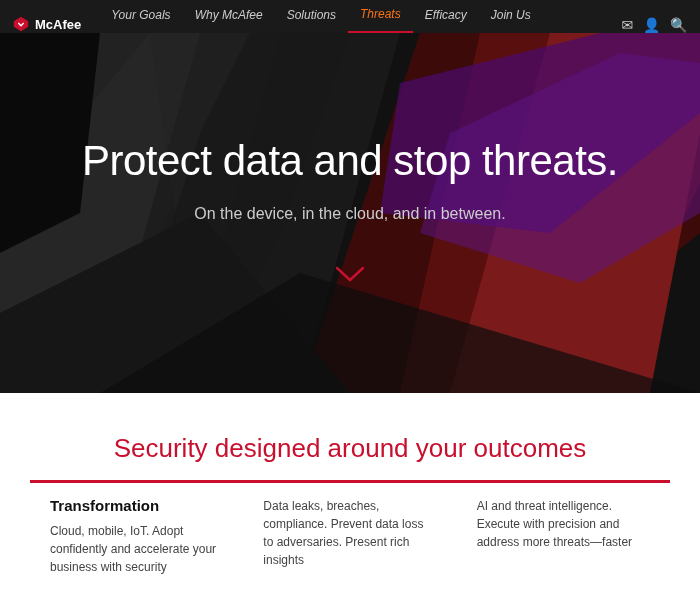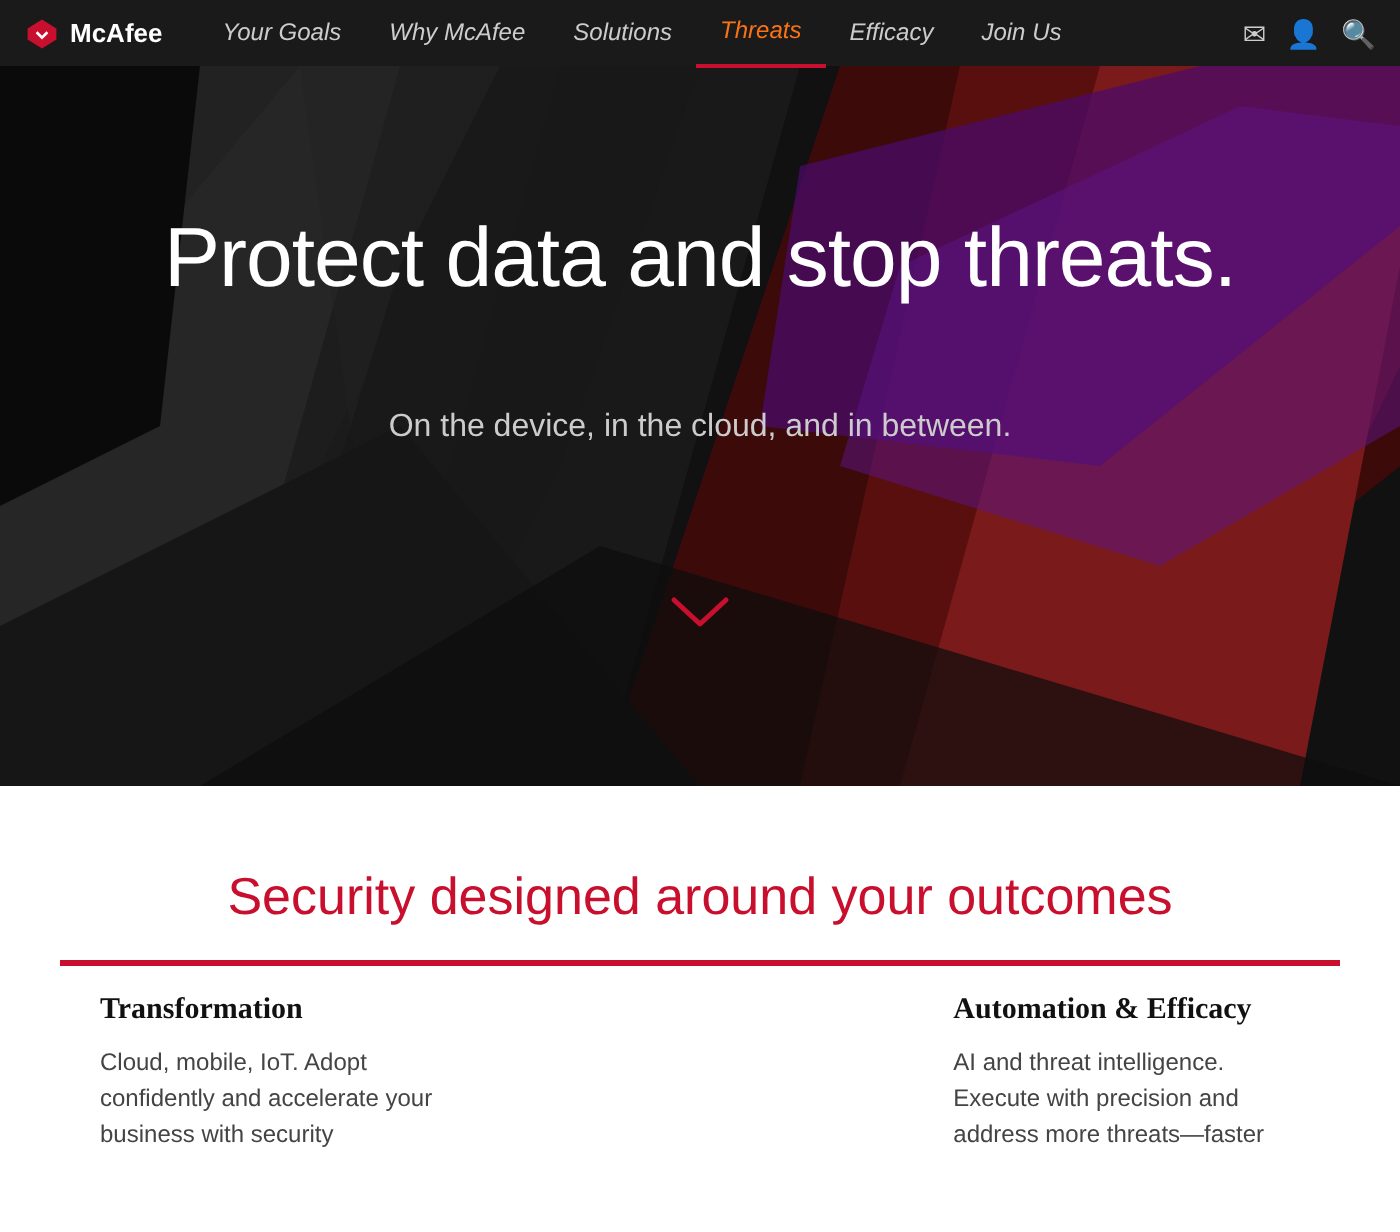--- a/index.html
+++ b/index.html
@@ -2,23 +2,23 @@
 <html><head>
   <meta charset="utf-8">
   <style>
     * { margin: 0; padding: 0; box-sizing: border-box; }
     body { font-family: Arial, sans-serif; width: 700px; overflow-x: hidden; }
 
     
     nav {
       background: #1a1a1a;
       display: flex;
-      align-items: center;
+      align-items: flex-end;
       height: 33px;
-      padding: 12px 12px;
+      padding: 0 12px;
       position: relative;
       z-index: 10;
     }
     .nav-logo {
       display: flex;
       align-items: center;
       color: #fff;
       font-size: 13px;
       font-weight: bold;
       margin-right: 18px;
@@ -81,21 +81,20 @@
     .hero-content {
       position: absolute;
       inset: 0;
       display: flex;
       flex-direction: column;
       align-items: center;
       justify-content: center;
       text-align: right;
       z-index: 2;
       padding: 0 60px;
-      gap: 32px;
     }
     .hero-title {
       color: #fff;
       font-size: 42px;
       font-weight: 300;
       line-height: 1.15;
       margin-bottom: 20px;
       letter-spacing: -0.5px;
     }
     .hero-subtitle {
@@ -131,21 +130,20 @@
       flex: 1;
       padding: 0 20px;
       border-top: 3px solid #c8102e;
       padding-top: 14px;
     }
     .card-title {
       font-size: 15px;
       font-weight: bold;
       color: #111;
       margin-bottom: 8px;
-      font-family: Liberation Serif, serif;
     }
     .card-text {
       font-size: 12px;
       color: #444;
       line-height: 1.5;
     }
   </style>
 </head>
 <body>
 
@@ -221,19 +219,19 @@
 </section>
 
 <section class="outcomes">
   <h2 class="outcomes-title">Security designed around your outcomes</h2>
   <div class="cards">
     <div class="card">
       <div class="card-title">Transformation</div>
       <div class="card-text">Cloud, mobile, IoT. Adopt confidently and accelerate your business with security</div>
     </div>
     <div class="card">
+      <div class="card-text">Data leaks, breaches, compliance. Prevent data loss to adversaries. Present rich insights</div>
     </div>
     <div class="card">
-      <div class="card-title">Automation &amp; Efficacy</div>
       <div class="card-text">AI and threat intelligence. Execute with precision and address more threats—faster</div>
     </div>
   </div>
 </section>
 
 </body></html>

